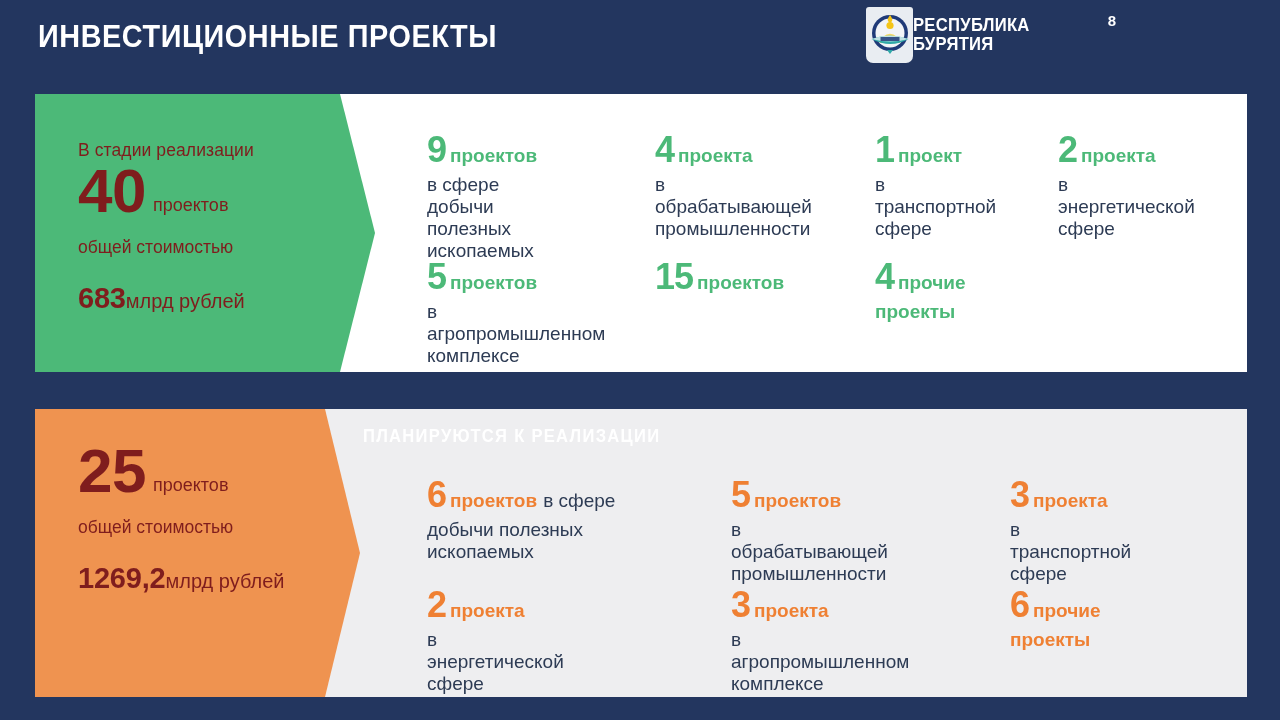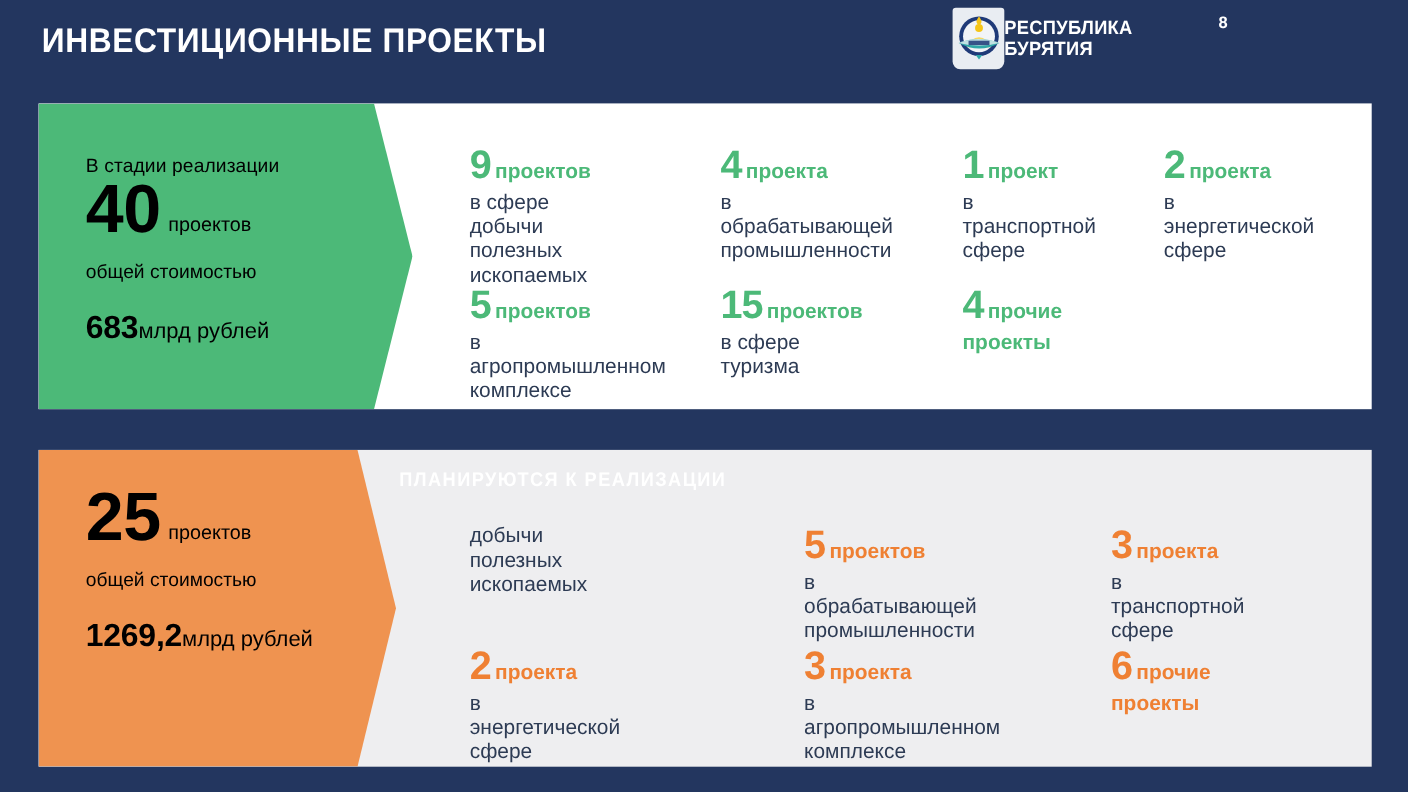--- a/index.html
+++ b/index.html
@@ -115,21 +115,21 @@
     clip-path: polygon(0 0, 305px 0, 340px 50%, 305px 100%, 0 100%);
   }
   .panel-orange {
     background: #ef9350;
     clip-path: polygon(0 0, 290px 0, 325px 50%, 290px 100%, 0 100%);
   }
   .panel-inner {
     position: absolute;
     left: 43px;
     width: 250px;
-    color: #000000;
+    color: #7f1d1d;
   }
   .panel-green .panel-inner { top: 45px; }
   .panel-orange .panel-inner { top: 32px; }
 
   .panel-lead {
     font-size: 17.5px;
     line-height: 22px;
     font-weight: normal;
     letter-spacing: 0.1px;
   }
@@ -299,21 +299,20 @@
           <div class="item-desc">в энергетической
 сфере</div>
         </div>
         <div class="item" style="left: 392px; top: 165px;">
           <div class="item-head"><span class="item-num">5</span><span class="item-unit">проектов</span></div>
           <div class="item-desc">в агропромышленном
 комплексе</div>
         </div>
         <div class="item" style="left: 620px; top: 165px;">
           <div class="item-head"><span class="item-num">15</span><span class="item-unit">проектов</span></div>
-          <div class="item-desc">в сфере туризма</div>
         </div>
         <div class="item" style="left: 840px; top: 165px;">
           <div class="item-head"><span class="item-num">4</span><span class="item-unit">прочие</span></div>
           <div class="item-desc accent-green">проекты</div>
         </div>
       </div>
   </div>
 
   <div class="card card-orange">
 
@@ -328,20 +327,21 @@
         <div class="panel-sub">общей стоимостью</div>
         <div class="panel-cost-row">
           <span class="panel-cost">1269,2</span>
           <span class="panel-costunit">млрд рублей</span>
         </div>
       </div>
     </div>
 
     <div class="items orange" id="orange-items">
         <div class="item" style="left: 392px; top: 68px;">
+          <div class="item-head"><span class="item-num">6</span><span class="item-unit">проектов</span><span class="item-inline">в сфере</span></div>
           <div class="item-desc">добычи полезных
 ископаемых</div>
         </div>
         <div class="item" style="left: 696px; top: 68px;">
           <div class="item-head"><span class="item-num">5</span><span class="item-unit">проектов</span></div>
           <div class="item-desc">в обрабатывающей
 промышленности</div>
         </div>
         <div class="item" style="left: 975px; top: 68px;">
           <div class="item-head"><span class="item-num">3</span><span class="item-unit">проекта</span></div>

